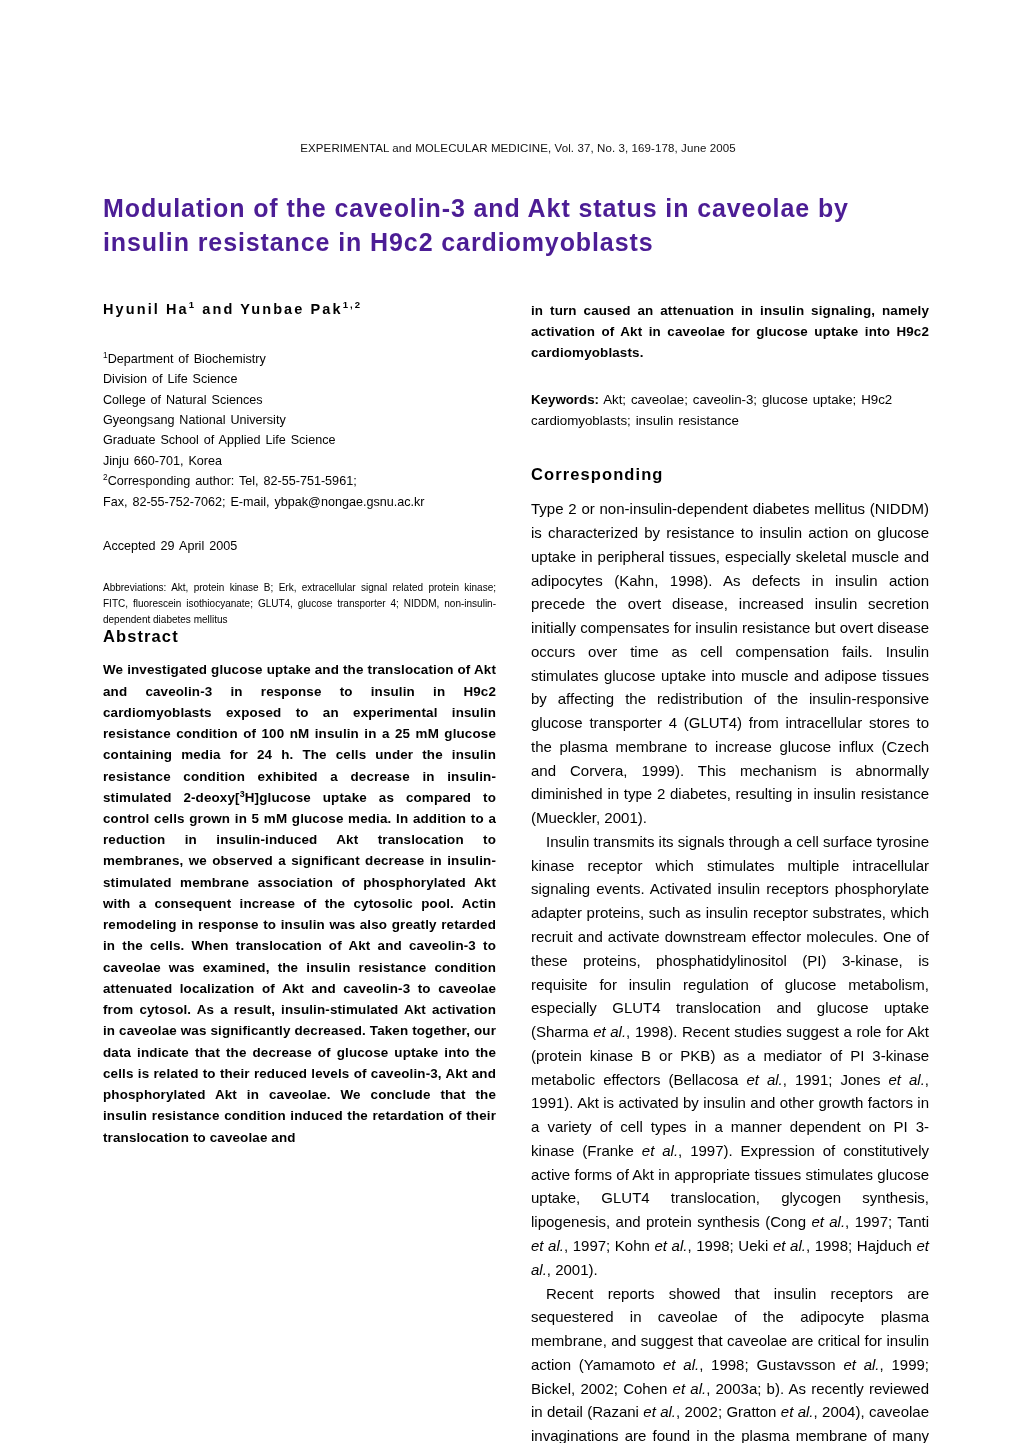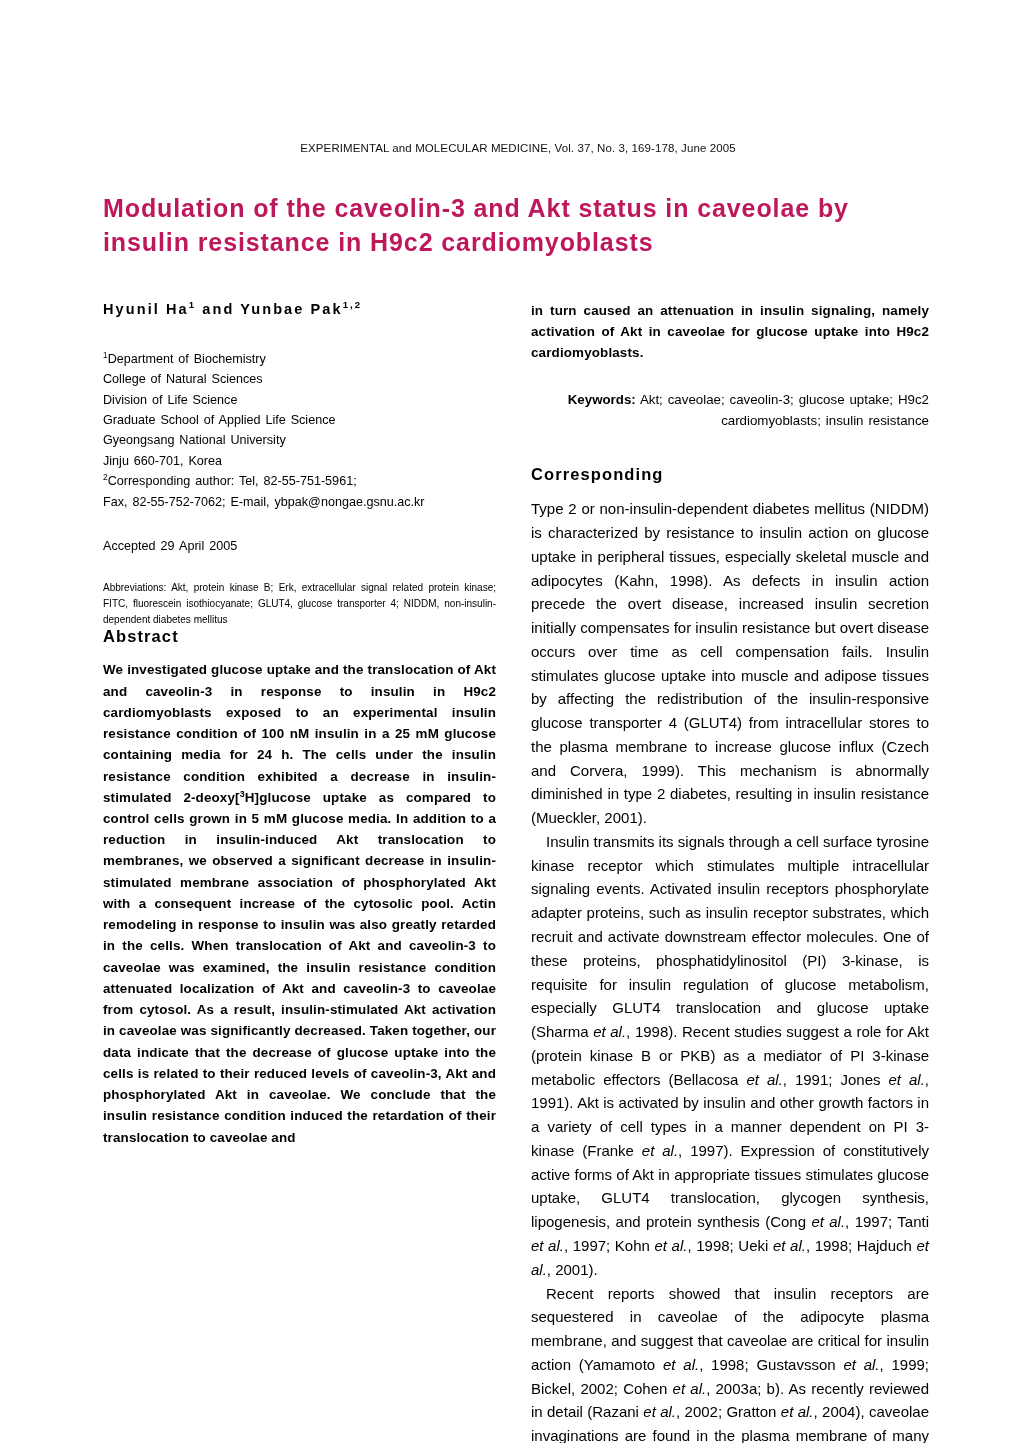--- a/index.html
+++ b/index.html
@@ -38,21 +38,21 @@
     position: absolute;
     left: 103px;
     top: 192px;
     width: 830px;
   }
   .article-title {
     font-size: 25px;
     font-weight: bold;
     line-height: 1.34;
     letter-spacing: 0.9px;
-    color: #be185d;
+    color: #4c1d95;
     margin: 0;
     font-stretch: condensed;
   }
 
   
   .columns {
     position: absolute;
     left: 0;
     top: 300px;
     width: 868px;
@@ -120,21 +120,21 @@
     font-size: 13.4px;
     font-weight: bold;
     line-height: 1.585;
     text-align: justify;
     letter-spacing: 0.15px;
     margin: 0;
   }
   .keywords {
     font-size: 13.3px;
     line-height: 1.6;
-    text-align: right;
+    text-align: left;
     margin: 25px 0 0 0;
     word-spacing: 1.2px;
   }
   .keywords b { font-weight: bold; }
 
   .intro-head { margin-top: 34px; }
 
   .body-text {
     font-size: 15px;
     line-height: 1.585;
@@ -160,24 +160,24 @@
   </div>
 
   <div class="columns">
 
     <div class="col col-left">
 
       <div class="authors"><span>Hyunil Ha</span><sup>1</sup><span> and </span><span>Yunbae Pak</span><sup>1,2</sup></div>
 
       <div class="affiliations">
         <div><sup>1</sup><span>Department of Biochemistry</span></div>
+        <div><span>Division of Life Science</span></div>
         <div><span>College of Natural Sciences</span></div>
-        <div><span>Division of Life Science</span></div>
+        <div><span>Gyeongsang National University</span></div>
         <div><span>Graduate School of Applied Life Science</span></div>
-        <div><span>Gyeongsang National University</span></div>
         <div><span>Jinju 660-701, Korea</span></div>
         <div><sup>2</sup><span>Corresponding author: Tel, 82-55-751-5961;</span></div>
         <div><span>Fax, 82-55-752-7062; E-mail, ybpak@nongae.gsnu.ac.kr</span></div>
       </div>
 
       <div class="accepted">Accepted 29 April 2005</div>
 
       <div class="abbrev">Abbreviations: Akt, protein kinase B; Erk, extracellular signal related protein kinase; FITC, fluorescein isothiocyanate; GLUT4, glucose transporter 4; NIDDM, non-insulin-dependent diabetes mellitus</div>
 
       <div class="abstract-wrap">

